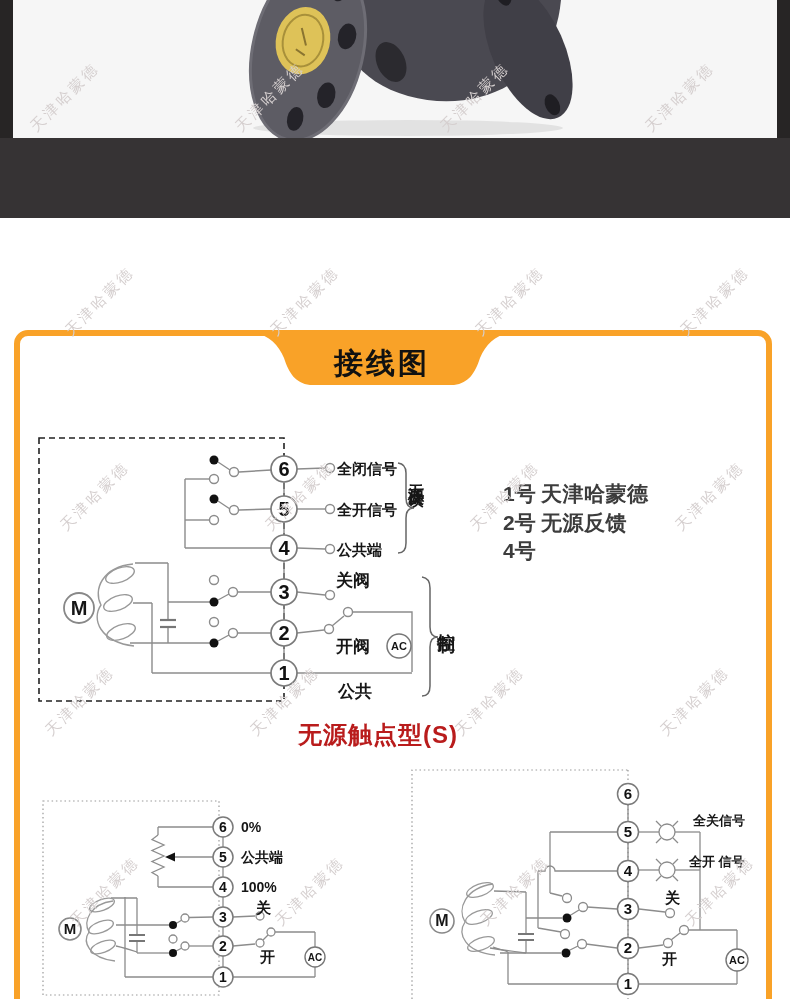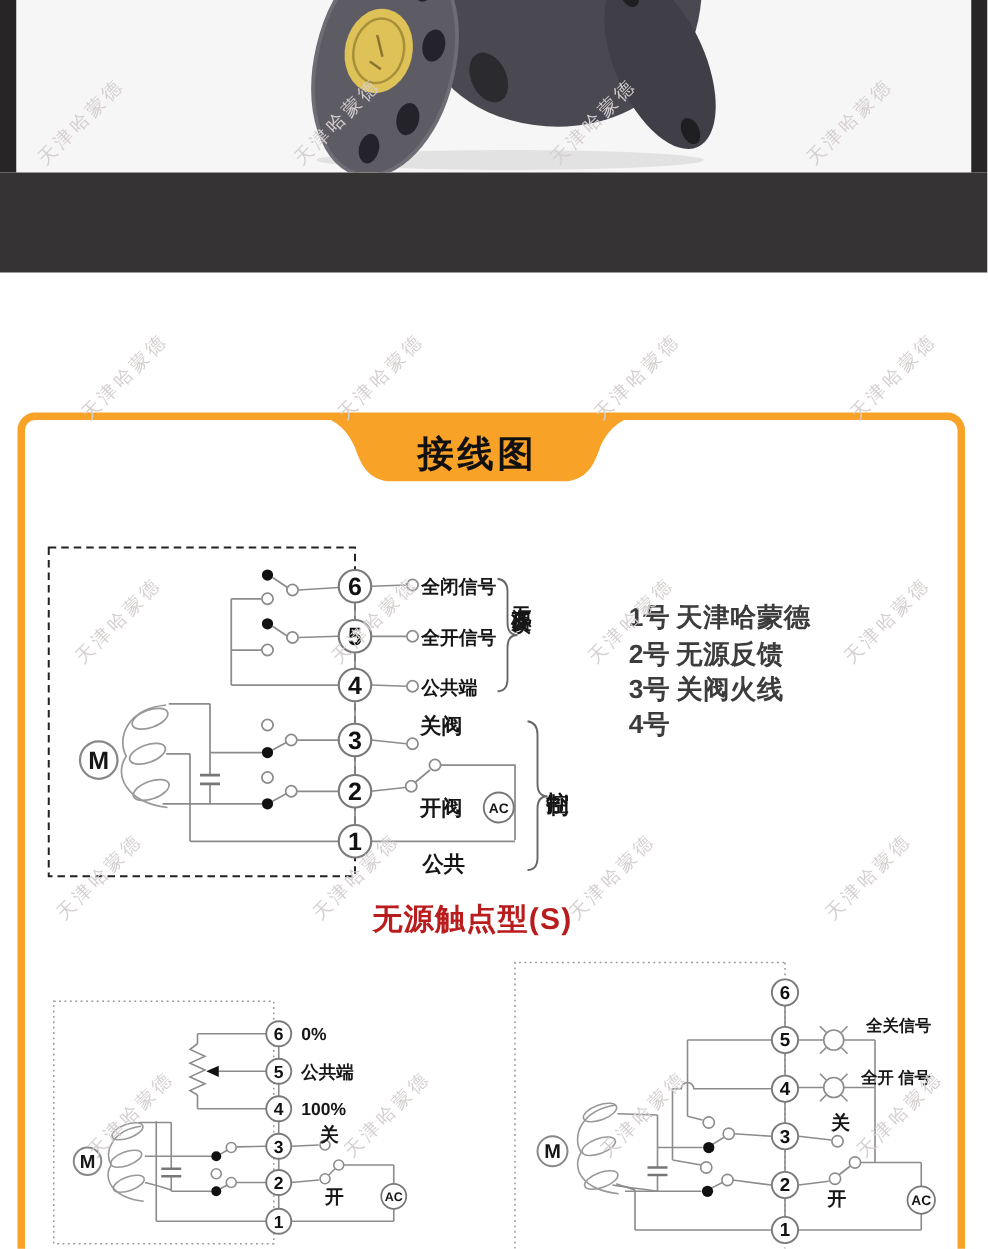--- a/index.html
+++ b/index.html
@@ -188,24 +188,20 @@
 <div class="abs vlabel vl-control">控制</div>
 
 <div class="abs termlist">
   <div class="termrow">
       <span class="num">1号</span>
       <span class="desc">天津哈蒙德</span>
     </div>
   <div class="termrow">
       <span class="num">2号</span>
       <span class="desc">无源反馈</span>
-    </div>
-  <div class="termrow">
-      <span class="num">3号</span>
-      <span class="desc">关阀火线</span>
     </div>
   <div class="termrow">
       <span class="num">4号</span>
     </div>
 </div>
 
 <div class="abs caption">无源触点型(S)</div>
 
 <svg class="abs" style="left:35px;top:785px;" width="330" height="214" viewBox="0 0 330 214">
   <path d="M8,16 H184 V210 H8 Z" fill="none" stroke="#999" stroke-width="1.2" stroke-dasharray="1.5 2.8"></path>

